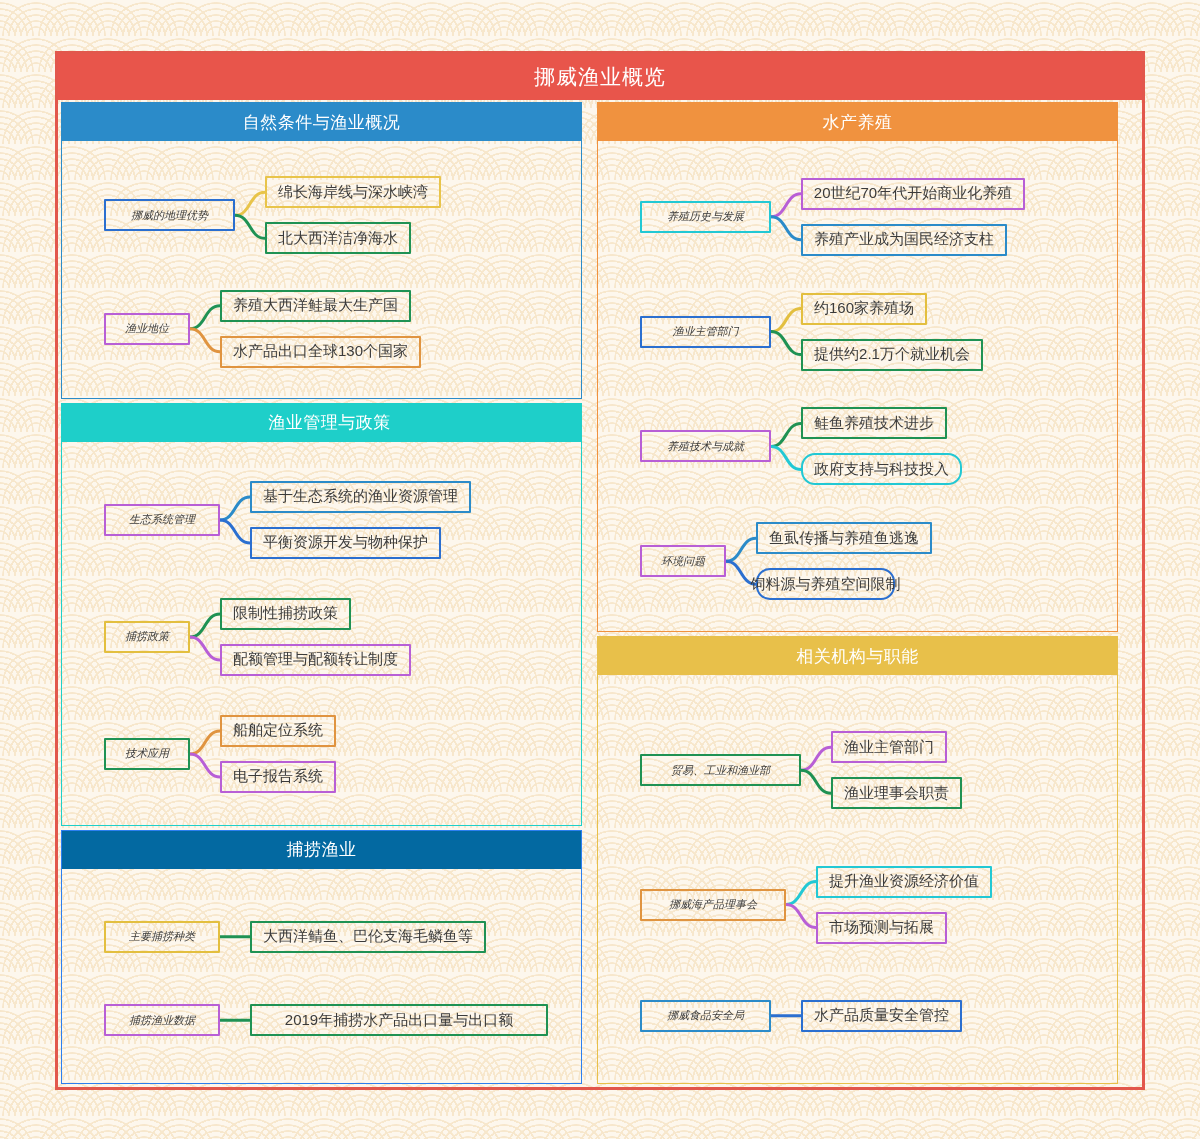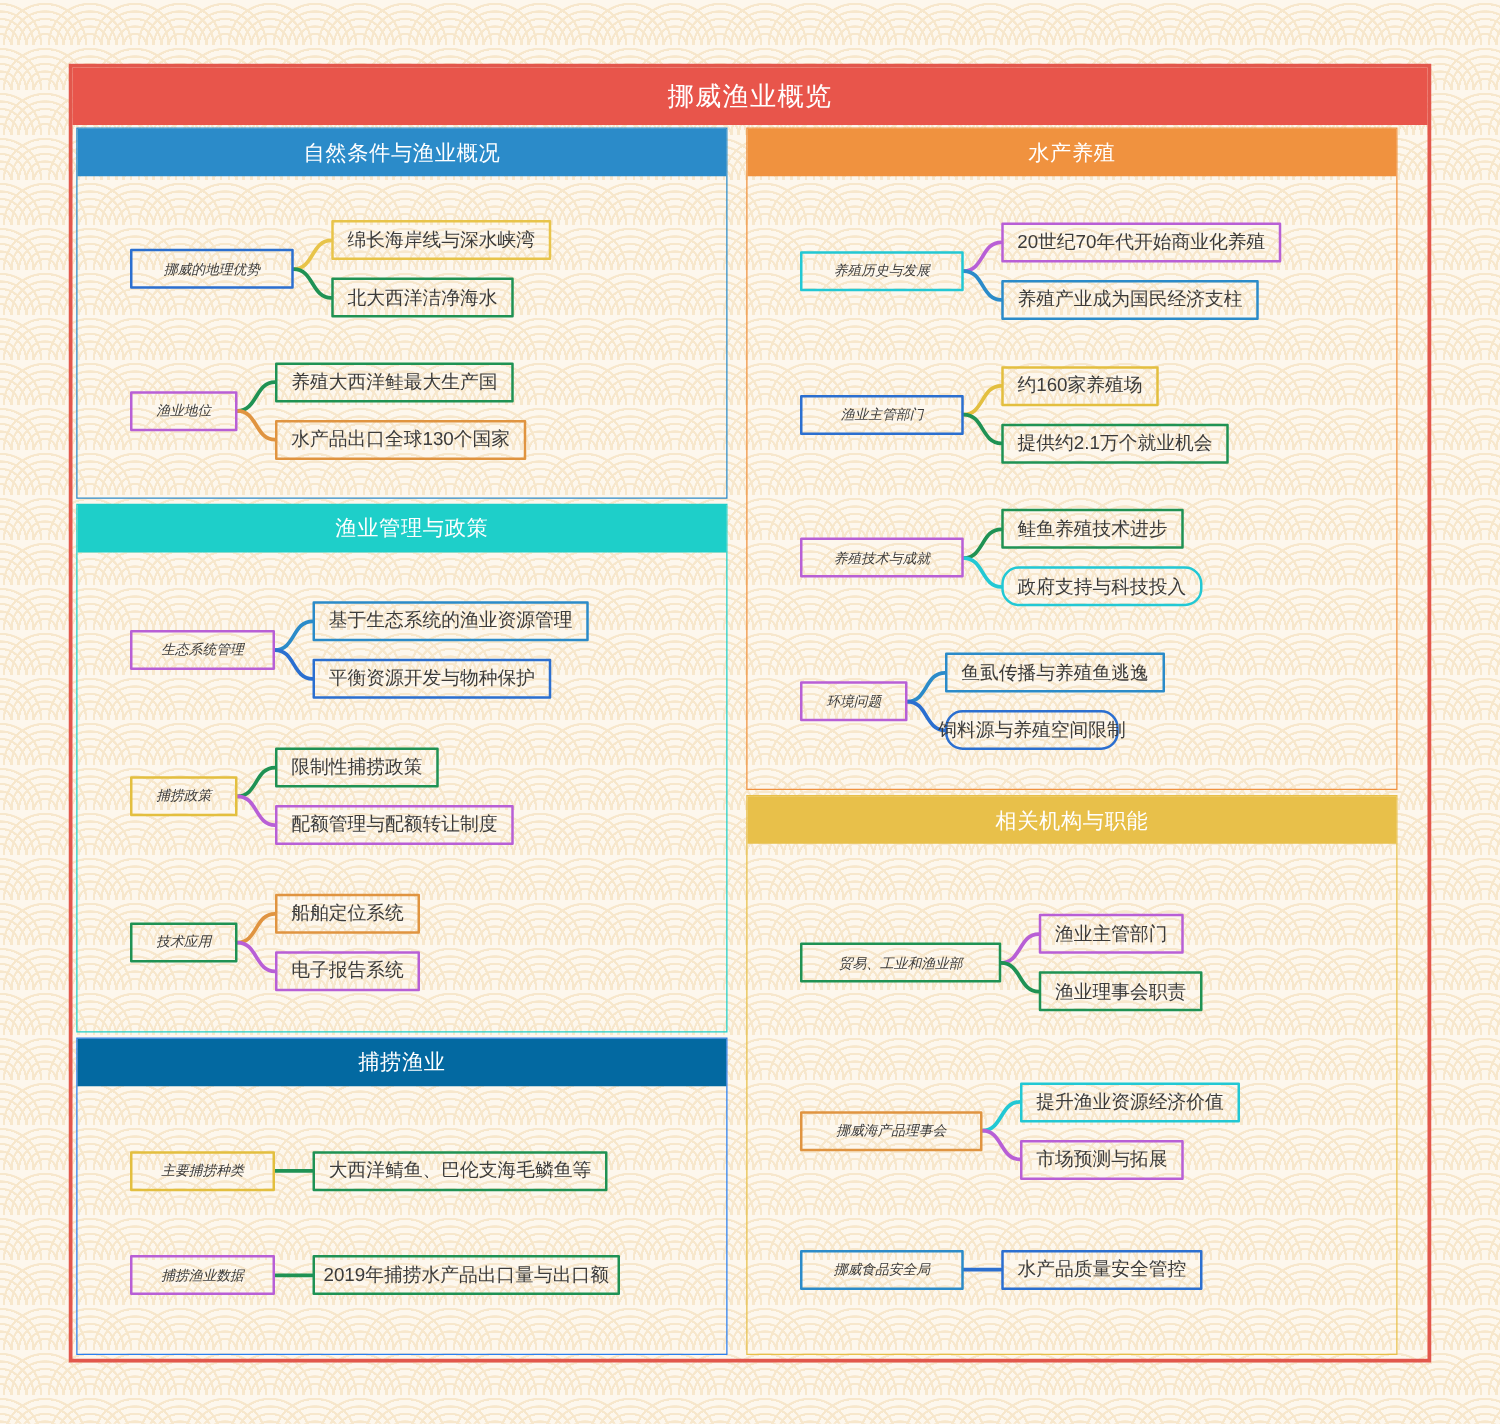--- a/index.html
+++ b/index.html
@@ -152,21 +152,21 @@
         <div class="section" style="border-color: rgb(43, 127, 240); height: 257px;">
           <div class="sec-head" style="background: #0369a1;">捕捞渔业</div>
           <div class="sec-body">
             <svg class="connector" width="527" height="257">
               <path d="M158,67.66666666666666 L188,67.66666666666666" fill="none" stroke="#1f9254" stroke-width="3" stroke-linecap="round"></path>
               <path d="M158,151.33333333333331 L188,151.33333333333331" fill="none" stroke="#1f9254" stroke-width="3" stroke-linecap="round"></path>
             </svg>
             <div class="node parent" style="left: 42px; top: 51.6667px; width: 116px; border-color: rgb(227, 191, 63);">主要捕捞种类</div>
             <div class="node child" style="left: 188px; top: 51.6667px; width: 236px; border-color: rgb(31, 146, 84);">大西洋鲭鱼、巴伦支海毛鳞鱼等</div>
             <div class="node parent" style="left: 42px; top: 135.333px; width: 116px; border-color: rgb(184, 95, 214);">捕捞渔业数据</div>
-            <div class="node child" style="left: 188px; top: 135.333px; width: 246px; border-color: rgb(31, 146, 84);">2019年捕捞水产品出口量与出口额</div>
+            <div class="node child" style="left: 188px; top: 135.333px; width: 298px; border-color: rgb(31, 146, 84);">2019年捕捞水产品出口量与出口额</div>
           </div>
         </div>
       </div>
     <div class="col-gap"></div>
     <div class="col col-right" id="col-right">
         <div class="section" style="border-color: rgb(240, 146, 63); height: 534px;">
           <div class="sec-head" style="background: rgb(240, 146, 63);">水产养殖</div>
           <div class="sec-body">
             <svg class="connector" width="527" height="534">
               <path d="M173,75.8 C189,75.8 187,52.8 203,52.8" fill="none" stroke="#b85fd6" stroke-width="3" stroke-linecap="round"></path>

